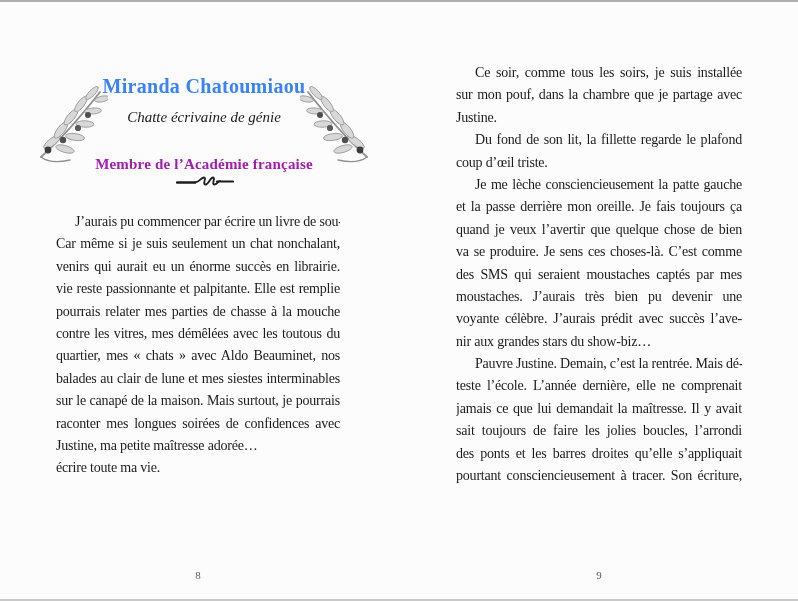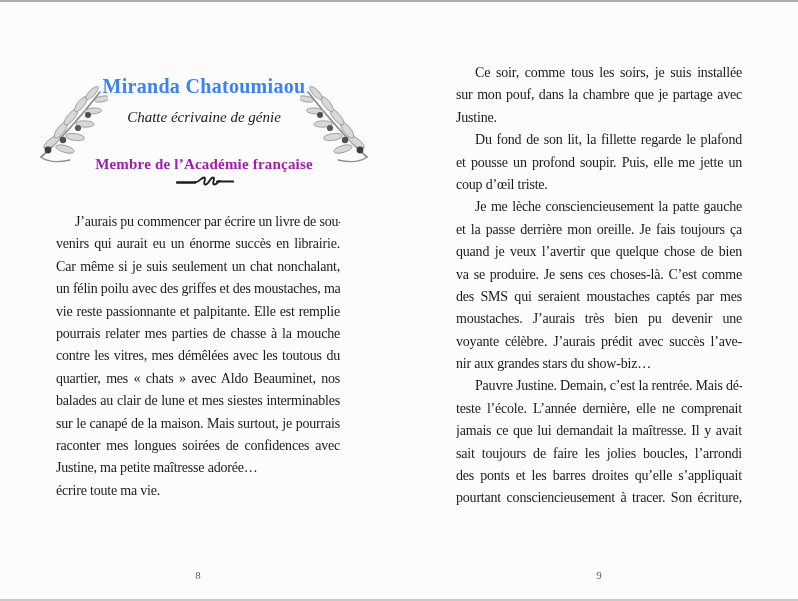--- a/index.html
+++ b/index.html
@@ -110,25 +110,24 @@
   </div>
 
   <svg class="divider">
       <use href="#twistsym"></use>
     </svg>
 
   <div class="text-col text-col-left">
 
       <div class="line indent">J’aurais pu commencer par écrire un livre de sou-</div>
 
+      <div class="line">Car même si je suis seulement un chat nonchalant,</div>
+
       <div class="line">venirs qui aurait eu un énorme succès en librairie.</div>
 
-      <div class="line">Car même si je suis seulement un chat nonchalant,</div>
-
-      <div class="line">un félin poilu avec des griffes et des moustaches, ma</div>
 
       <div class="line">vie reste passionnante et palpitante. Elle est remplie</div>
 
 
       <div class="line">pourrais relater mes parties de chasse à la mouche</div>
 
       <div class="line">contre les vitres, mes démêlées avec les toutous du</div>
 
       <div class="line">quartier, mes « chats » avec Aldo Beauminet, nos</div>
 
@@ -151,21 +150,20 @@
   <div class="text-col text-col-right">
 
       <div class="line indent">Ce soir, comme tous les soirs, je suis installée</div>
 
       <div class="line">sur mon pouf, dans la chambre que je partage avec</div>
 
       <div class="line para-end">Justine.</div>
 
       <div class="line indent">Du fond de son lit, la fillette regarde le plafond</div>
 
-      <div class="line">et pousse un profond soupir. Puis, elle me jette un</div>
 
       <div class="line para-end">coup d’œil triste.</div>
 
       <div class="line indent">Je me lèche consciencieusement la patte gauche</div>
 
       <div class="line">et la passe derrière mon oreille. Je fais toujours ça</div>
 
       <div class="line">quand je veux l’avertir que quelque chose de bien</div>
 
       <div class="line">va se produire. Je sens ces choses-là. C’est comme</div>

